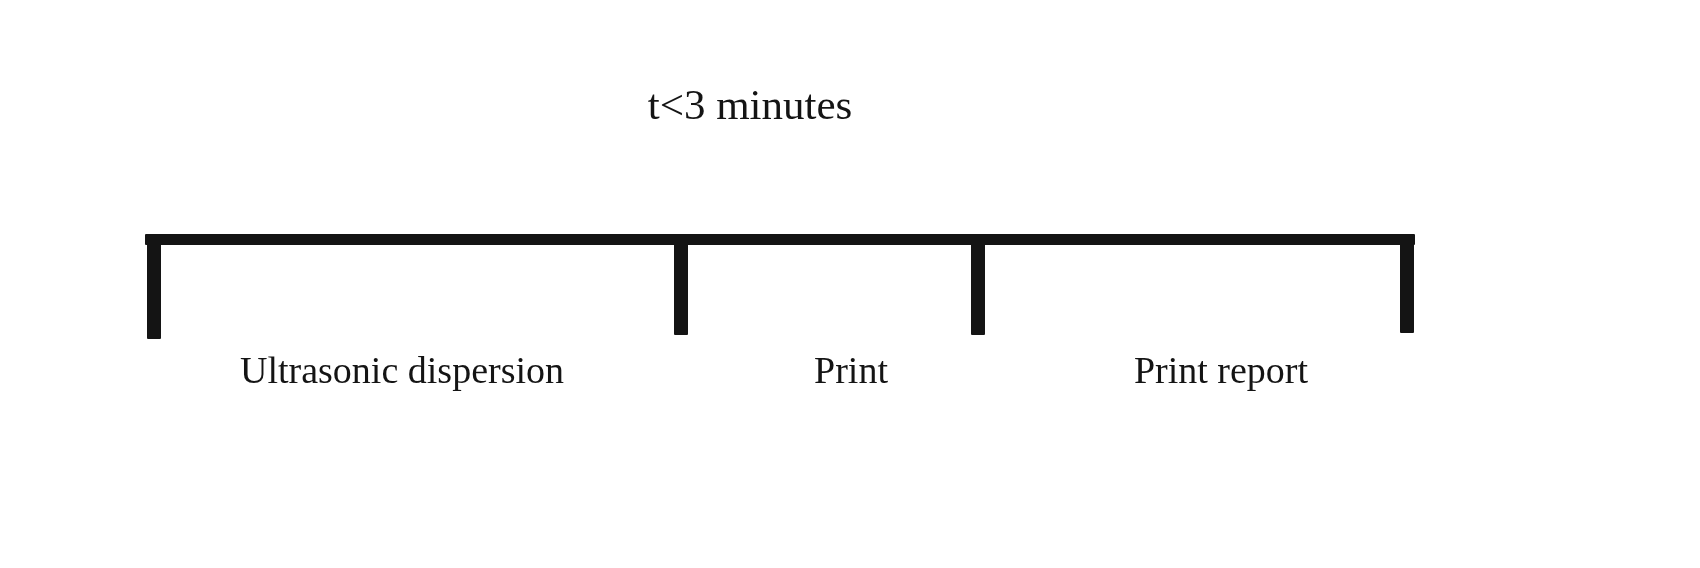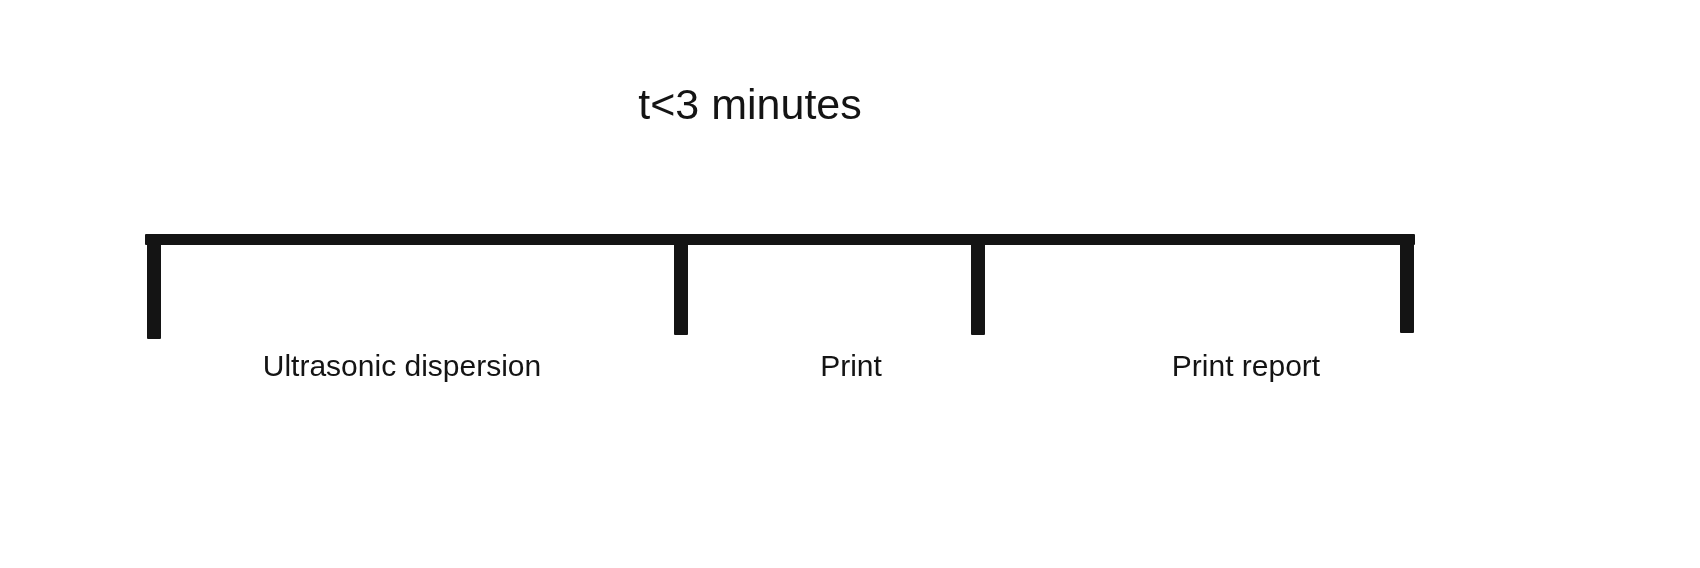--- a/index.html
+++ b/index.html
@@ -6,21 +6,21 @@
     margin: 0;
     padding: 0;
     background: #ffffff;
   }
   .canvas {
     position: relative;
     width: 1700px;
     height: 568px;
     background: #ffffff;
     overflow: hidden;
-    font-family: Liberation Sans, sans-serif;
+    font-family: Liberation Serif, serif;
     color: #141414;
   }
   .annotation {
     position: absolute;
     left: 750px;
     top: 80px;
     transform: translateX(-50%);
     font-size: 43px;
     line-height: 1.15;
     white-space: nowrap;
@@ -44,28 +44,28 @@
     border-radius: 1px;
   }
   .tick-0 { left: 147px;  height: 105px; }
   .tick-1 { left: 674px;  }
   .tick-2 { left: 971px;  }
   .tick-3 { left: 1400px; height: 99px; }
   .seg-label {
     position: absolute;
     top: 348px;
     transform: translateX(-50%);
-    font-size: 30px;
+    font-size: 38px;
     line-height: 1.2;
     white-space: nowrap;
     color: #141414;
   }
   .seg-label-0 { left: 402px; }
   .seg-label-1 { left: 851px; }
-  .seg-label-2 { left: 1246px; }
+  .seg-label-2 { left: 1221px; }
 </style>
 </head>
 <body>
 
 <div class="canvas">
 
   <div class="annotation">t&lt;3 minutes</div>
 
   <div class="bar"></div>
 

